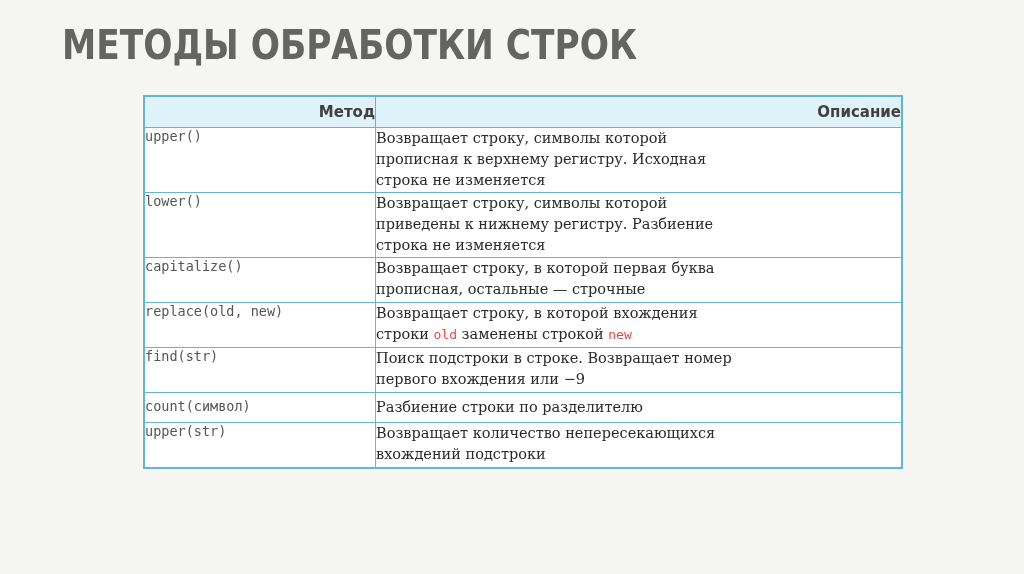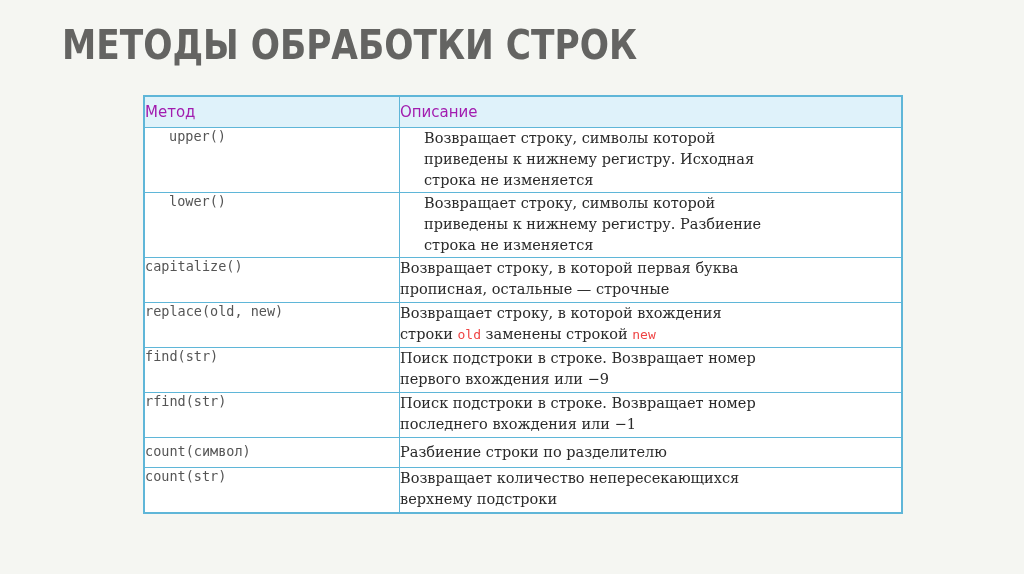--- a/index.html
+++ b/index.html
@@ -22,34 +22,34 @@
     width:760px; border-collapse:collapse;
     background:#ffffff;
     border:2px solid #5fb6d8;
   }
   table.methods th, table.methods td {
     border:1.5px solid #5fb6d8;
     vertical-align:top; padding:0;
   }
   table.methods th {
     background:#dff2fa; height:30px;
-    font-family:"DejaVu Sans", sans-serif; font-weight:normal;
-    font-size:15px; color:#a21caf; text-align:left; vertical-align:middle;
+    font-family:"DejaVu Sans", sans-serif; font-weight:bold;
+    font-size:15px; color:#404040; text-align:right; vertical-align:middle;
   }
   td.m {
     width:230px;
     font-family:"DejaVu Sans Mono", monospace; font-size:13.5px; color:#555;
     padding:8px 0 0 8px;
   }
   td.d {
     font-family:"DejaVu Serif", serif; font-size:14.5px; color:#2a2a2a;
     padding:7px 0 0 16px; line-height:21px;margin-left:39px;
   }
   .mono { font-family:"DejaVu Sans Mono", monospace; color:#ef4444; font-size:13px; }
-  tr.r3 td { height:64px;padding-left:24px; }
+  tr.r3 td { height:64px; }
   tr.r2 td { height:44px; }
   tr.r1 td { height:24px; }
   tr.r1 td.m { padding-top:5px; }
   tr.r1 td.d { padding-top:4px; }
 </style>
 </head>
 <body>
 
 <div class="title">МЕТОДЫ ОБРАБОТКИ СТРОК</div>
 
@@ -58,21 +58,21 @@
     <tr>
       <th>Метод</th>
       <th>Описание</th>
     </tr>
   </thead>
   <tbody>
     <tr class="r3">
       <td class="m">upper()</td>
       <td class="d">
         <div>Возвращает строку, символы которой</div>
-        <div>приведены к нижнему регистру. Исходная</div>
+        <div>прописная к верхнему регистру. Исходная</div>
         <div>строка не изменяется</div>
       </td>
     </tr>
     <tr class="r3">
       <td class="m">lower()</td>
       <td class="d">
         <div>Возвращает строку, символы которой</div>
         <div>приведены к нижнему регистру. Разбиение</div>
         <div>строка не изменяется</div>
       </td>
@@ -91,34 +91,27 @@
         <div><span>строки </span><span class="mono">old</span><span> заменены строкой </span><span class="mono">new</span></div>
       </td>
     </tr>
     <tr class="r2">
       <td class="m">find(str)</td>
       <td class="d">
         <div>Поиск подстроки в строке. Возвращает номер</div>
         <div>первого вхождения или −9</div>
       </td>
     </tr>
-    <tr class="r2">
-      <td class="m">rfind(str)</td>
-      <td class="d">
-        <div>Поиск подстроки в строке. Возвращает номер</div>
-        <div>последнего вхождения или −1</div>
-      </td>
-    </tr>
     <tr class="r1">
       <td class="m">count(символ)</td>
       <td class="d">
         <div>Разбиение строки по разделителю</div>
       </td>
     </tr>
     <tr class="r2">
-      <td class="m">count(str)</td>
+      <td class="m">upper(str)</td>
       <td class="d">
         <div>Возвращает количество непересекающихся</div>
-        <div>верхнему подстроки</div>
+        <div>вхождений подстроки</div>
       </td>
     </tr>
   </tbody>
 </table>
 
 </body></html>

